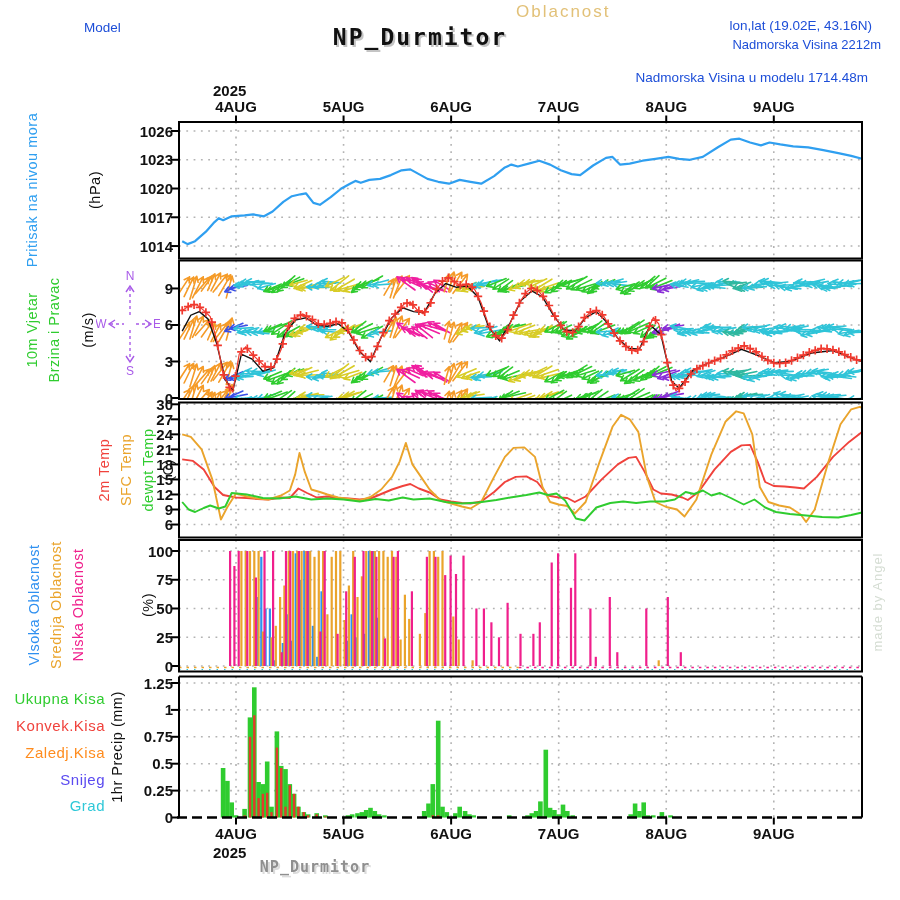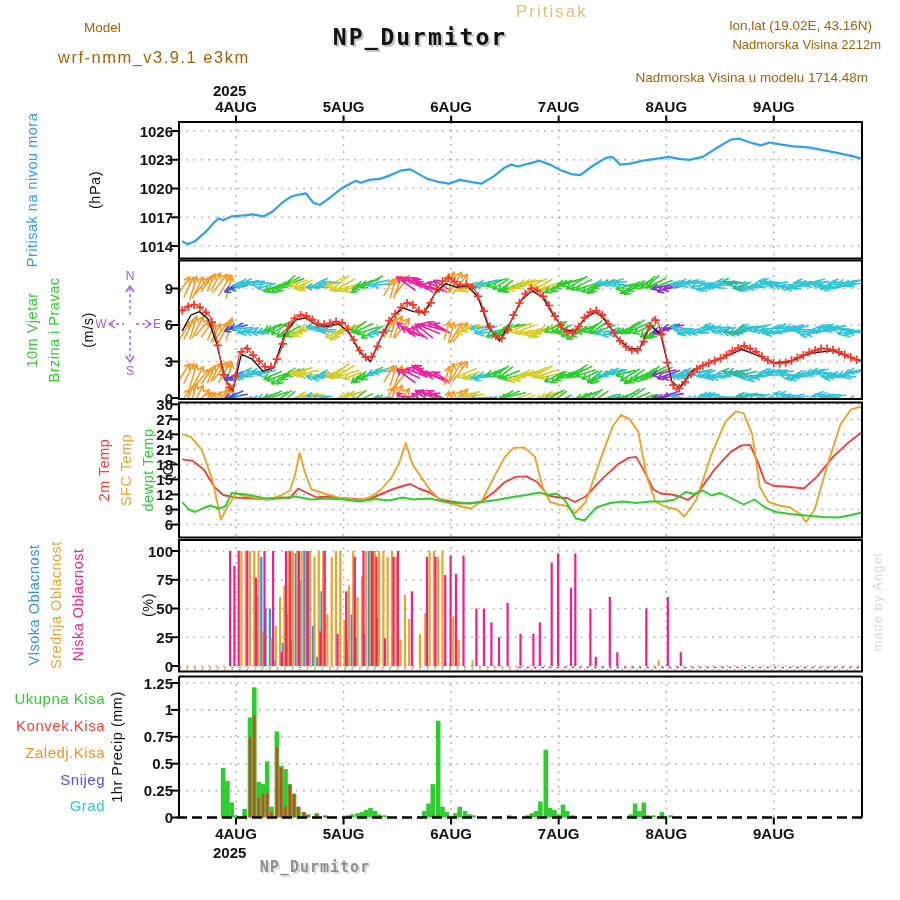--- a/index.html
+++ b/index.html
@@ -1,21 +1,21 @@
 <!DOCTYPE html>
 <html><head>
 <meta charset="utf-8">
 <style>
   html,body{margin:0;padding:0;background:#fff;width:900px;height:900px;overflow:hidden;
     font-family:"Liberation Sans",sans-serif;}
   #fig{position:relative;width:900px;height:900px;background:#fff;}
   .abs{position:absolute;white-space:nowrap;}
   .rot{transform:translate(-50%,-50%) rotate(-90deg);}
   .ctr{transform:translate(-50%,0);}
-  .hdr-purple{color:#a16207;}
+  .hdr-purple{color:#1d4ed8;}
   .khaki{color:#e2c178;letter-spacing:2px;font-size:17px;}
   .title{font-family:"DejaVu Sans Mono",monospace;font-weight:bold;font-size:23px;color:#111;
     letter-spacing:2px;text-shadow:2px 2px 0 #c4c4c4;}
   .footer{font-family:"DejaVu Sans Mono",monospace;font-weight:bold;font-size:15px;color:#8f8f8f;
     letter-spacing:1px;text-shadow:2px 2px 0 #dcdcdc;}
   .side{font-size:14.5px;letter-spacing:0.5px;}
   .legend-r{font-size:15px;letter-spacing:0.5px;text-align:right;}
   .credit{color:#d5ddd3;font-size:13px;letter-spacing:1px;}
   svg{position:absolute;left:0;top:0;}
 </style>
@@ -1122,23 +1122,22 @@
         <line x1="666.2425196850393" y1="817.5" x2="666.2425196850393" y2="824.5" stroke="#000" stroke-width="2"></line>
         <text x="666.2425196850393" y="839" text-anchor="middle" font-size="15px" font-family="Liberation Sans,sans-serif" font-weight="bold" fill="#111">8AUG</text>
         <line x1="773.8015748031495" y1="115.5" x2="773.8015748031495" y2="122" stroke="#000" stroke-width="2"></line>
         <text x="773.8015748031495" y="112" text-anchor="middle" font-size="15px" font-family="Liberation Sans,sans-serif" font-weight="bold" fill="#111">9AUG</text>
         <line x1="773.8015748031495" y1="817.5" x2="773.8015748031495" y2="824.5" stroke="#000" stroke-width="2"></line>
         <text x="773.8015748031495" y="839" text-anchor="middle" font-size="15px" font-family="Liberation Sans,sans-serif" font-weight="bold" fill="#111">9AUG</text>
         <text x="213.0062992125984" y="858" text-anchor="start" font-size="15px" font-family="Liberation Sans,sans-serif" font-weight="bold" fill="#111">2025</text>
       </g>
     </svg>
 
-  <div class="abs khaki" style="left:516px;top:2px">Pritisak</div>
+  <div class="abs khaki" style="left:516px;top:2px">Oblacnost</div>
   <div class="abs hdr-purple" style="left:84px;top:20px;font-size:13.5px">Model</div>
-  <div class="abs hdr-purple" style="left:58px;top:48px;font-size:16.5px;letter-spacing:1.5px">wrf-nmm_v3.9.1 e3km</div>
   <div class="abs title ctr" style="left:420px;top:24px">NP_Durmitor</div>
   <div class="abs hdr-purple" style="right:28px;top:18px;font-size:13.5px;text-align:right">lon,lat (19.02E, 43.16N)</div>
   <div class="abs hdr-purple" style="right:19px;top:37px;font-size:13px;text-align:left">Nadmorska Visina 2212m</div>
   <div class="abs hdr-purple" style="right:32px;top:70px;font-size:13.5px;text-align:right">Nadmorska Visina u modelu 1714.48m</div>
 
   <div class="abs rot side" style="left:32px;top:190px;color:#2f9ff0">Pritisak na nivou mora</div>
   <div class="abs rot side" style="left:95px;top:190px;color:#111">(hPa)</div>
 
   <div class="abs rot side" style="left:32px;top:330px;color:#2fcc2f">10m Vjetar</div>
   <div class="abs rot side" style="left:54px;top:330px;color:#2fcc2f">Brzina i Pravac</div>

